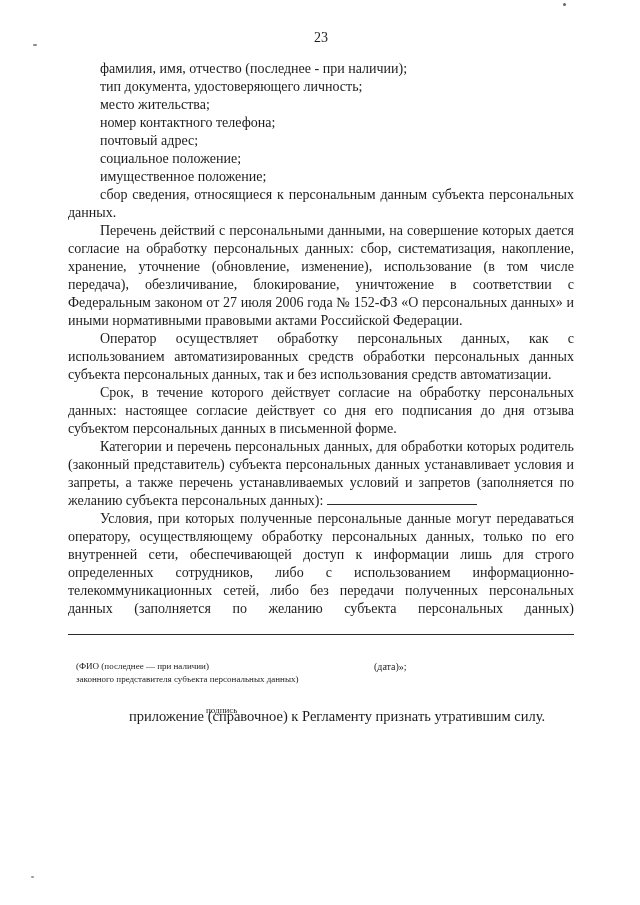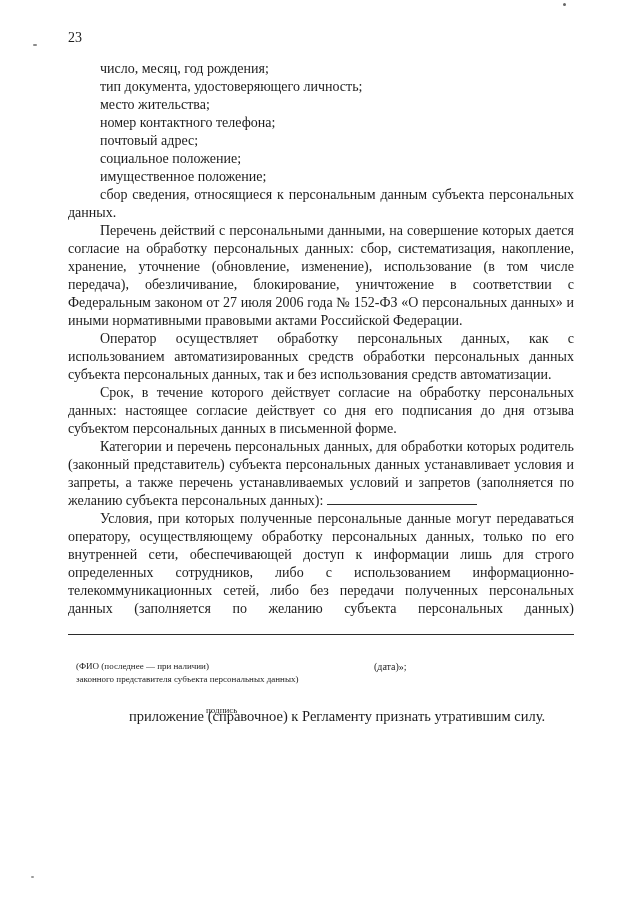--- a/index.html
+++ b/index.html
@@ -11,20 +11,21 @@
     font-family:"Liberation Serif", serif;
     color:#1c1c1c;
     overflow:hidden;
     box-sizing:border-box;
   }
   .content{
     position:absolute;
     left:68px;right:66px;top:30px;
   }
   .page-number{
+    text-align:center;
     font-size:14px;
     margin-bottom:14px;
   }
   .para{
     font-size:14px;
     line-height:18px;
     text-align:justify;
     text-indent:32px;
   }
   .list-block{margin-bottom:0;}
@@ -72,21 +73,21 @@
 
   <span class="speck speck-tr"></span>
   <span class="speck speck-l1"></span>
   <span class="speck speck-bl"></span>
 
   <div class="content">
 
     <div class="page-number">23</div>
 
     <div class="list-block">
-      <div class="para">число, месяц, год рождения;</div>
+      <div class="para">фамилия, имя, отчество (последнее - при наличии);</div>
       <div class="para">тип документа, удостоверяющего личность;</div>
       <div class="para">место жительства;</div>
       <div class="para">номер контактного телефона;</div>
       <div class="para">почтовый адрес;</div>
       <div class="para">социальное положение;</div>
       <div class="para">имущественное положение;</div>
       <div class="para">сбор сведения, относящиеся к персональным данным субъекта персональных данных.</div>
     </div>
 
     <div class="para">Перечень действий с персональными данными, на совершение которых дается согласие на обработку персональных данных: сбор, систематизация, накопление, хранение, уточнение (обновление, изменение), использование (в том числе передача), обезличивание, блокирование, уничтожение в соответствии с Федеральным законом от 27 июля 2006 года № 152-ФЗ «О персональных данных» и иными нормативными правовыми актами Российской Федерации.</div>

